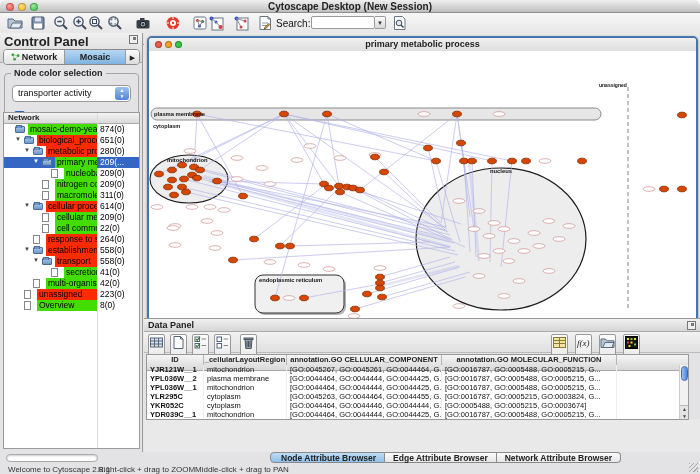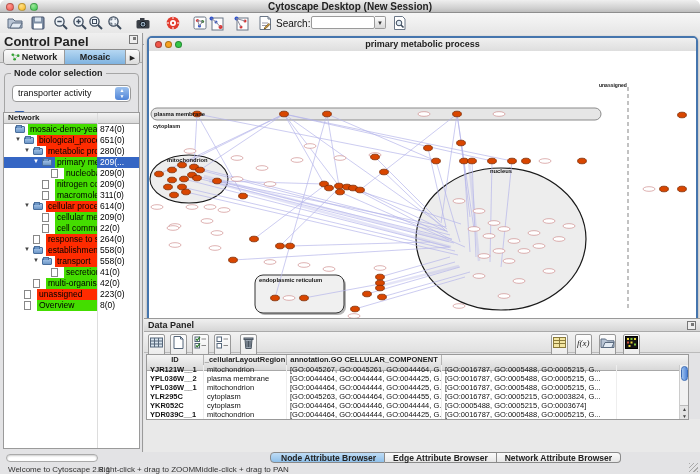--- a/index.html
+++ b/index.html
@@ -661,20 +661,21 @@
             <rect x="10" y="8.5" width="2" height="2" fill="#7ac83a"></rect>
             <rect x="4.5" y="10" width="2" height="2" fill="#e8d83a"></rect>
           </svg>
         </span>
     </div>
     <div class="dp-table">
       <div class="dt-head" id="dt-head">
           <span class="hc" style="width: 57px;">ID</span>
           <span class="hc" style="width: 83px;">_cellularLayoutRegion</span>
           <span class="hc" style="width: 155px;">annotation.GO CELLULAR_COMPONENT</span>
+          <span class="hc" style="width: 175px;">annotation.GO MOLECULAR_FUNCTION</span>
         </div>
       <div id="dt-body" style="position:absolute;left:0;top:10px;width:100%">
           <div class="dt-row">
             <span class="c c0" style="width: 57px;">YJR121W__1</span>
             <span class="c c1" style="width: 83px;">mitochondrion</span>
             <span class="c c2" style="width: 155px;">[GO:0045267, GO:0045261, GO:0044464, G...</span>
             <span class="c c3" style="width: 175px;">[GO:0016787, GO:0005488, GO:0005215, G...</span>
           </div>
           <div class="dt-row">
             <span class="c c0" style="width: 57px;">YPL036W__2</span>

